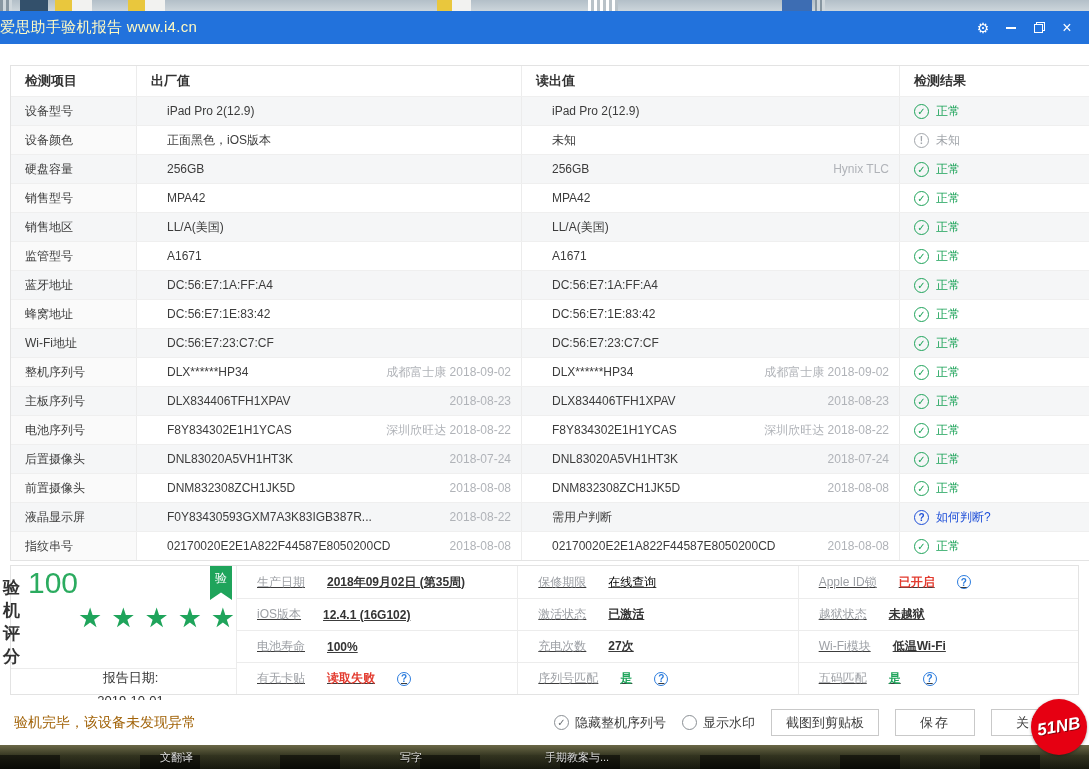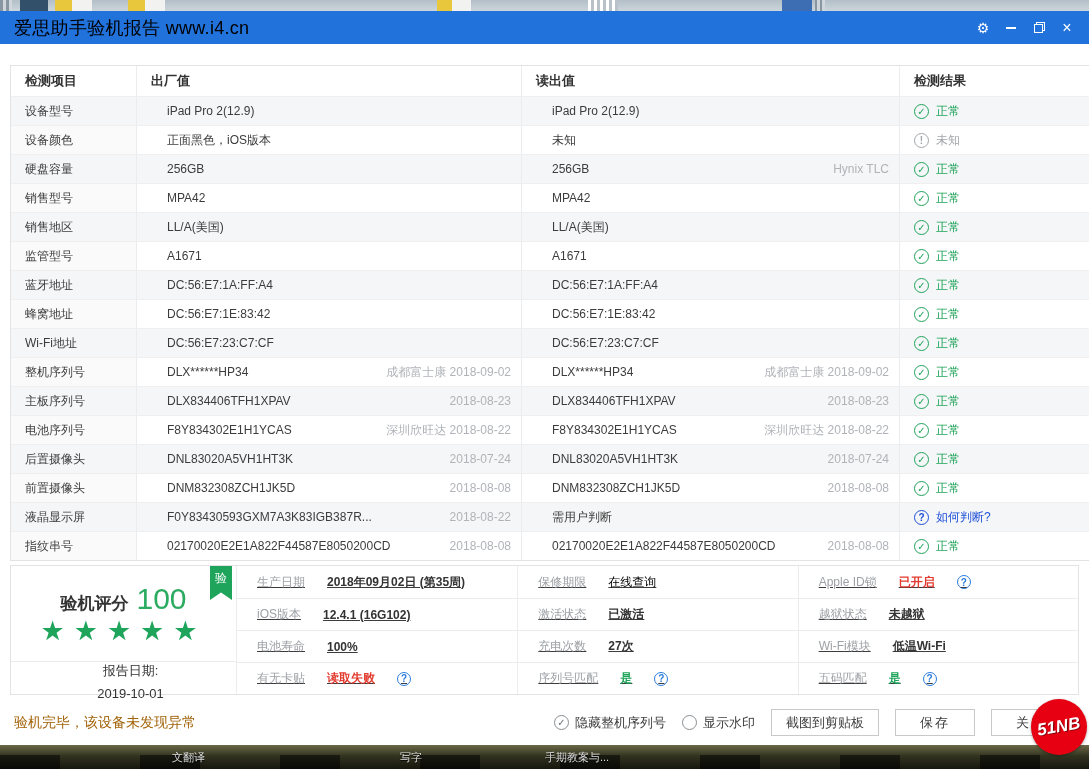--- a/index.html
+++ b/index.html
@@ -16,21 +16,21 @@
   .t-photo  { left:20px; width:28px; background:#33506b; }
   .t-doc1   { left:55px; width:37px; background:linear-gradient(90deg,#e9c73d 45%,#f2f2f0 45%); }
   .t-doc2   { left:128px; width:37px; background:linear-gradient(90deg,#e9c73d 45%,#f2f2f0 45%); }
   .t-doc3   { left:437px; width:34px; background:linear-gradient(90deg,#e9c73d 45%,#f2f2f0 45%); }
   .t-stripe { left:588px; width:30px; background:repeating-linear-gradient(90deg,#fff 0 3px,#b9c2c8 3px 6px); }
   .t-blue   { left:782px; width:30px; background:#3d6db3; }
   .t-lines  { left:815px; width:10px; background:repeating-linear-gradient(90deg,#8796a1 0 2px,#cfd7dc 2px 5px); }
   
   .titlebar { position:absolute; left:0; top:11px; width:1089px; height:33px;
     background:#2272dc; display:flex; align-items:center; }
-  .title { color:#000000; font-size:18px; padding-left:14px; letter-spacing:.3px; }
+  .title { color:#fef9c3; font-size:15px; padding-left:0; letter-spacing:.3px; }
   .win-controls { margin-left:auto; display:flex; align-items:center; gap:4px; padding-right:10px; }
   .wbtn { width:24px; height:22px; display:flex; align-items:center; justify-content:center;
     color:#fff; font-size:13px; cursor:default; }
   .gear { font-size:14px; }
   .min-glyph { width:10px; height:2px; background:#fff; display:inline-block; }
   .rest-glyph { position:relative; width:11px; height:11px; display:inline-block; }
   .rest-glyph::before { content:""; position:absolute; right:0; top:0; width:7px; height:7px; border:1px solid #fff; }
   .rest-glyph::after  { content:""; position:absolute; left:0; bottom:0; width:7px; height:7px; border:1px solid #fff; background:#2272dc; }
   .close-glyph { font-size:16px; line-height:1; }
   
@@ -51,21 +51,21 @@
   .res.ok .ricon::before { content:"✓"; }
   .res.unknown { color:#a2a6ab; }
   .res.unknown .ricon::before { content:"!"; font-weight:bold; }
   .res.q { color:#1d4ed8; }
   .res.q .ricon::before { content:"?"; font-weight:bold; }
   .res.q .rtext { cursor:pointer; }
   
   .summary { position:absolute; left:10px; top:565px; width:1069px; height:130px;
     border:1px solid #e3e3e3; display:flex; background:#fff; }
   .score-box { width:226px; border-right:1px solid #ececec; display:flex; flex-direction:column; position:relative; }
-  .score-top { flex:1; display:flex; flex-direction:column; align-items:center; justify-content:center; }
+  .score-top { flex:1; display:flex; flex-direction:row; align-items:center; justify-content:center; }
   .score-line { display:flex; align-items:baseline; gap:8px; }
   .score-label { font-size:17px; font-weight:bold; color:#333; }
   .score-value { font-size:30px; color:#2bab5f; }
   .stars { margin-top:2px; color:#1fa45b; font-size:27px; letter-spacing:9px; line-height:1; white-space:nowrap; }
   .ribbon { position:absolute; top:0; right:4px; width:22px; height:34px; background:#1fa45b; color:#fff;
     font-size:12px; text-align:center; padding-top:4px;
     clip-path:polygon(0 0,100% 0,100% 100%,50% 78%,0 100%); }
   .report-date { height:33px; border-top:1px solid #ececec; display:flex; align-items:center; padding-left:14px;
     font-size:13px; color:#333; gap:6px;flex-direction:column; }
   .sum-grid { flex:1; display:grid; grid-template-columns:1fr 1fr 1fr; grid-auto-rows:1fr; }
@@ -96,21 +96,21 @@
     background:#e60012; display:flex; align-items:center; justify-content:center; z-index:5;
     box-shadow:0 1px 3px rgba(0,0,0,.35); }
   .nb-logo span { color:#fff; font-weight:bold; font-style:italic; font-size:17px; transform:rotate(-10deg);
     text-shadow:1px 1px 0 #7d000a; }
   
   .desk-bottom { position:absolute; left:0; top:745px; width:1089px; height:24px;
     background:linear-gradient(#6b6847,#3a3b25 40%,#15160d); overflow:hidden; }
   .desk-bottom::before { content:""; position:absolute; left:0; top:10px; width:100%; height:14px;
     background:repeating-linear-gradient(90deg,rgba(0,0,0,.55) 0 60px,rgba(30,32,18,.2) 60px 140px); }
   .desk-label { position:absolute; top:5px; color:rgba(255,255,255,.85); font-size:11px; text-shadow:0 1px 1px #000; }
-  .dl-0 { left:172px;font-family:Liberation Serif, serif; } .dl-1 { left:400px; } .dl-2 { left:545px; }
+  .dl-0 { left:160px;font-family:Liberation Serif, serif; } .dl-1 { left:400px; } .dl-2 { left:545px; }
 </style>
 </head>
 <body>
 
 <div class="screen">
 
   <div class="desk-top">
     <div class="thumb t-edge"></div>
     <div class="thumb t-photo"></div>
     <div class="thumb t-doc1"></div>

